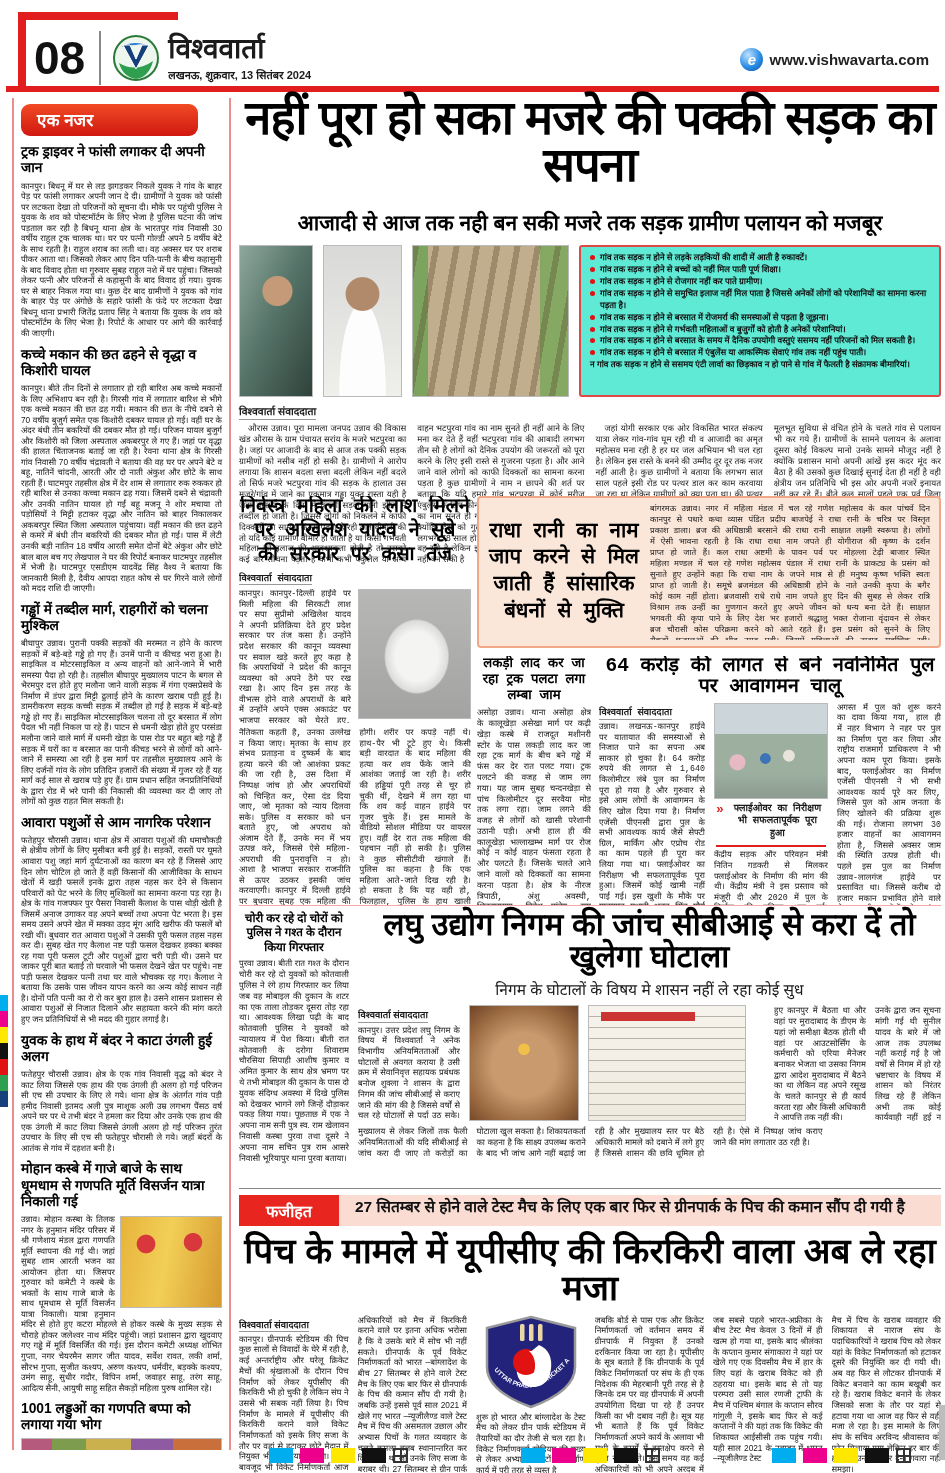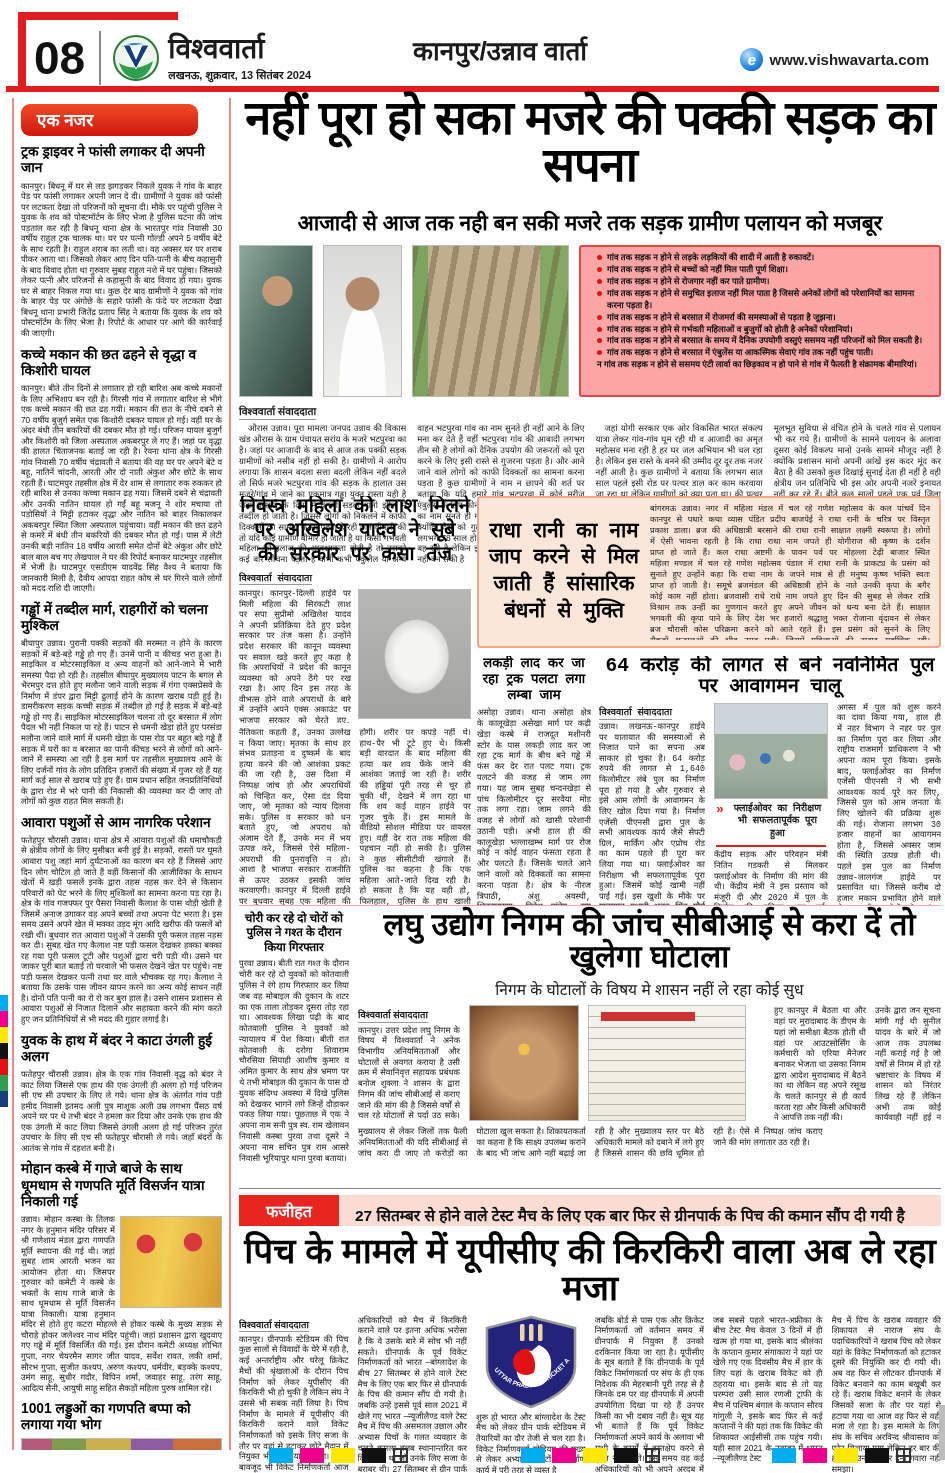--- a/index.html
+++ b/index.html
@@ -62,22 +62,22 @@
              radial-gradient(circle at 72% 28%,#d8373c 0 9%,transparent 10%),
              linear-gradient(100deg,#e7b33a,#f2cf57 45%,#d6992f);}
   .p-laddu{background:linear-gradient(90deg,#b65a7d 0 15%,#7d9c4d 15% 32%,#cbb14e 32% 55%,#8e5ba3 55% 76%,#c96f3b 76%);}
 
   
   .mainart{position:absolute;left:239px;top:94px;width:702px;height:402px;}
   .main-h{font-size:47px;line-height:1.0;text-align:center;letter-spacing:-1px;}
   .main-sub{font-size:21px;text-align:center;margin-top:20px;font-weight:700;}
   .photorow{display:flex;gap:10px;margin-top:9px;height:152px;}
   .p-off1{width:74px;} .p-off2{width:79px;} .p-road{flex:0 0 157px;}
-  .bulletbox{flex:1;border:2px solid #e04848;border-radius:3px;padding:5px 16px;
-             overflow:hidden;background:#fca5a5;}
+  .bulletbox{flex:1;border:2px solid #e04848;border-radius:3px;padding:5px 9px;
+             overflow:hidden;background:#5eead4;}
   .bulletbox li{display:flex;gap:5px;font-size:8.4px;line-height:1.42;font-weight:600;color:#111;}
   .bdot{width:5px;height:5px;border-radius:50%;background:#e01212;flex:0 0 5px;margin-top:3px;}
   .byline{font-weight:800;font-size:10.5px;margin:7px 0 3px;display:inline-block;
           border-bottom:1px solid #999;padding-bottom:1px;}
   .bodycols{column-count:4;column-gap:11px;height:146px;overflow:hidden;
             font-size:8.5px;line-height:1.29;}
   .bodycols h4{font-size:9.2px;text-align:center;margin:2px 0;}
   .bodycols p{margin-bottom:2px;text-indent:9px;}
 
   
@@ -122,21 +122,21 @@
   .cbi-row{display:flex;gap:9px;margin-top:5px;height:116px;}
   .cbi-c{font-size:8.3px;line-height:1.29;overflow:hidden;}
   .cbi-c1{width:102px;} .cbi .p-face{width:110px;} .cbi .p-doc{width:158px;}
   .cbi-c2{width:92px;margin-left:19px;} .cbi-c3{flex:1;}
   .cbi-below{margin-top:5px;height:60px;overflow:hidden;column-count:5;column-gap:9px;
              font-size:8.3px;line-height:1.29;}
 
   
   .pitchband{position:absolute;left:239px;top:1188px;width:702px;height:252px;
              border-top:1px solid #888;padding-top:6px;box-sizing:border-box;}
-  .kickerbar{display:flex;align-items:flex-end;gap:16px;background:#fadcd3;height:31px;}
+  .kickerbar{display:flex;align-items:flex-start;gap:16px;background:#fadcd3;height:31px;}
   .fz{background:#e8261f;color:#fff;font-weight:800;font-size:16px;padding:0 27px;
       height:100%;display:flex;align-items:center;box-sizing:border-box;}
   .kick{font-weight:700;font-size:15.5px;color:#111;}
   .pitch-h{font-size:35px;text-align:center;line-height:1.05;margin-top:7px;}
   .pitchcols{display:flex;gap:9px;margin-top:8px;height:164px;}
   .pc{flex:1;font-size:8.3px;line-height:1.29;overflow:hidden;}
   .logo-box{width:100%;height:94px;display:flex;align-items:flex-start;justify-content:center;margin-bottom:3px;}
 
   
   .regbars{position:absolute;bottom:10px;left:239px;width:702px;display:flex;
@@ -163,21 +163,20 @@
       <circle cx="23" cy="23" r="22" fill="#eef7ee" stroke="#2a7a3a" stroke-width="2"></circle>
       <path d="M6 28 Q23 38 40 26 Q36 42 23 44 Q10 42 6 28Z" fill="#2e9e4f"></path>
       <path d="M8 12 Q22 4 38 12 Q30 8 23 10 Q14 10 8 12Z" fill="#2f7fd0"></path>
       <path d="M10 10 L23 34 L36 10 L29 10 L23 24 L17 10Z" fill="#15407c" stroke="#fff" stroke-width="1"></path>
     </svg>
     <div>
       <div class="paper-name">विश्ववार्ता</div>
       <div class="edition">लखनऊ,  शुक्रवार, 13 सितंबर 2024</div>
     </div>
   </div>
-  <div class="section-title">कानपुर/उन्नाव वार्ता</div>
   <div class="site">
     <span class="e-icon">e</span>
     <span>www.vishwavarta.com</span>
   </div>
   <div class="red-rule"></div>
 
   <aside class="sidebar">
     <div class="eknazar">एक नजर</div>
 
     <div class="sb-art">

